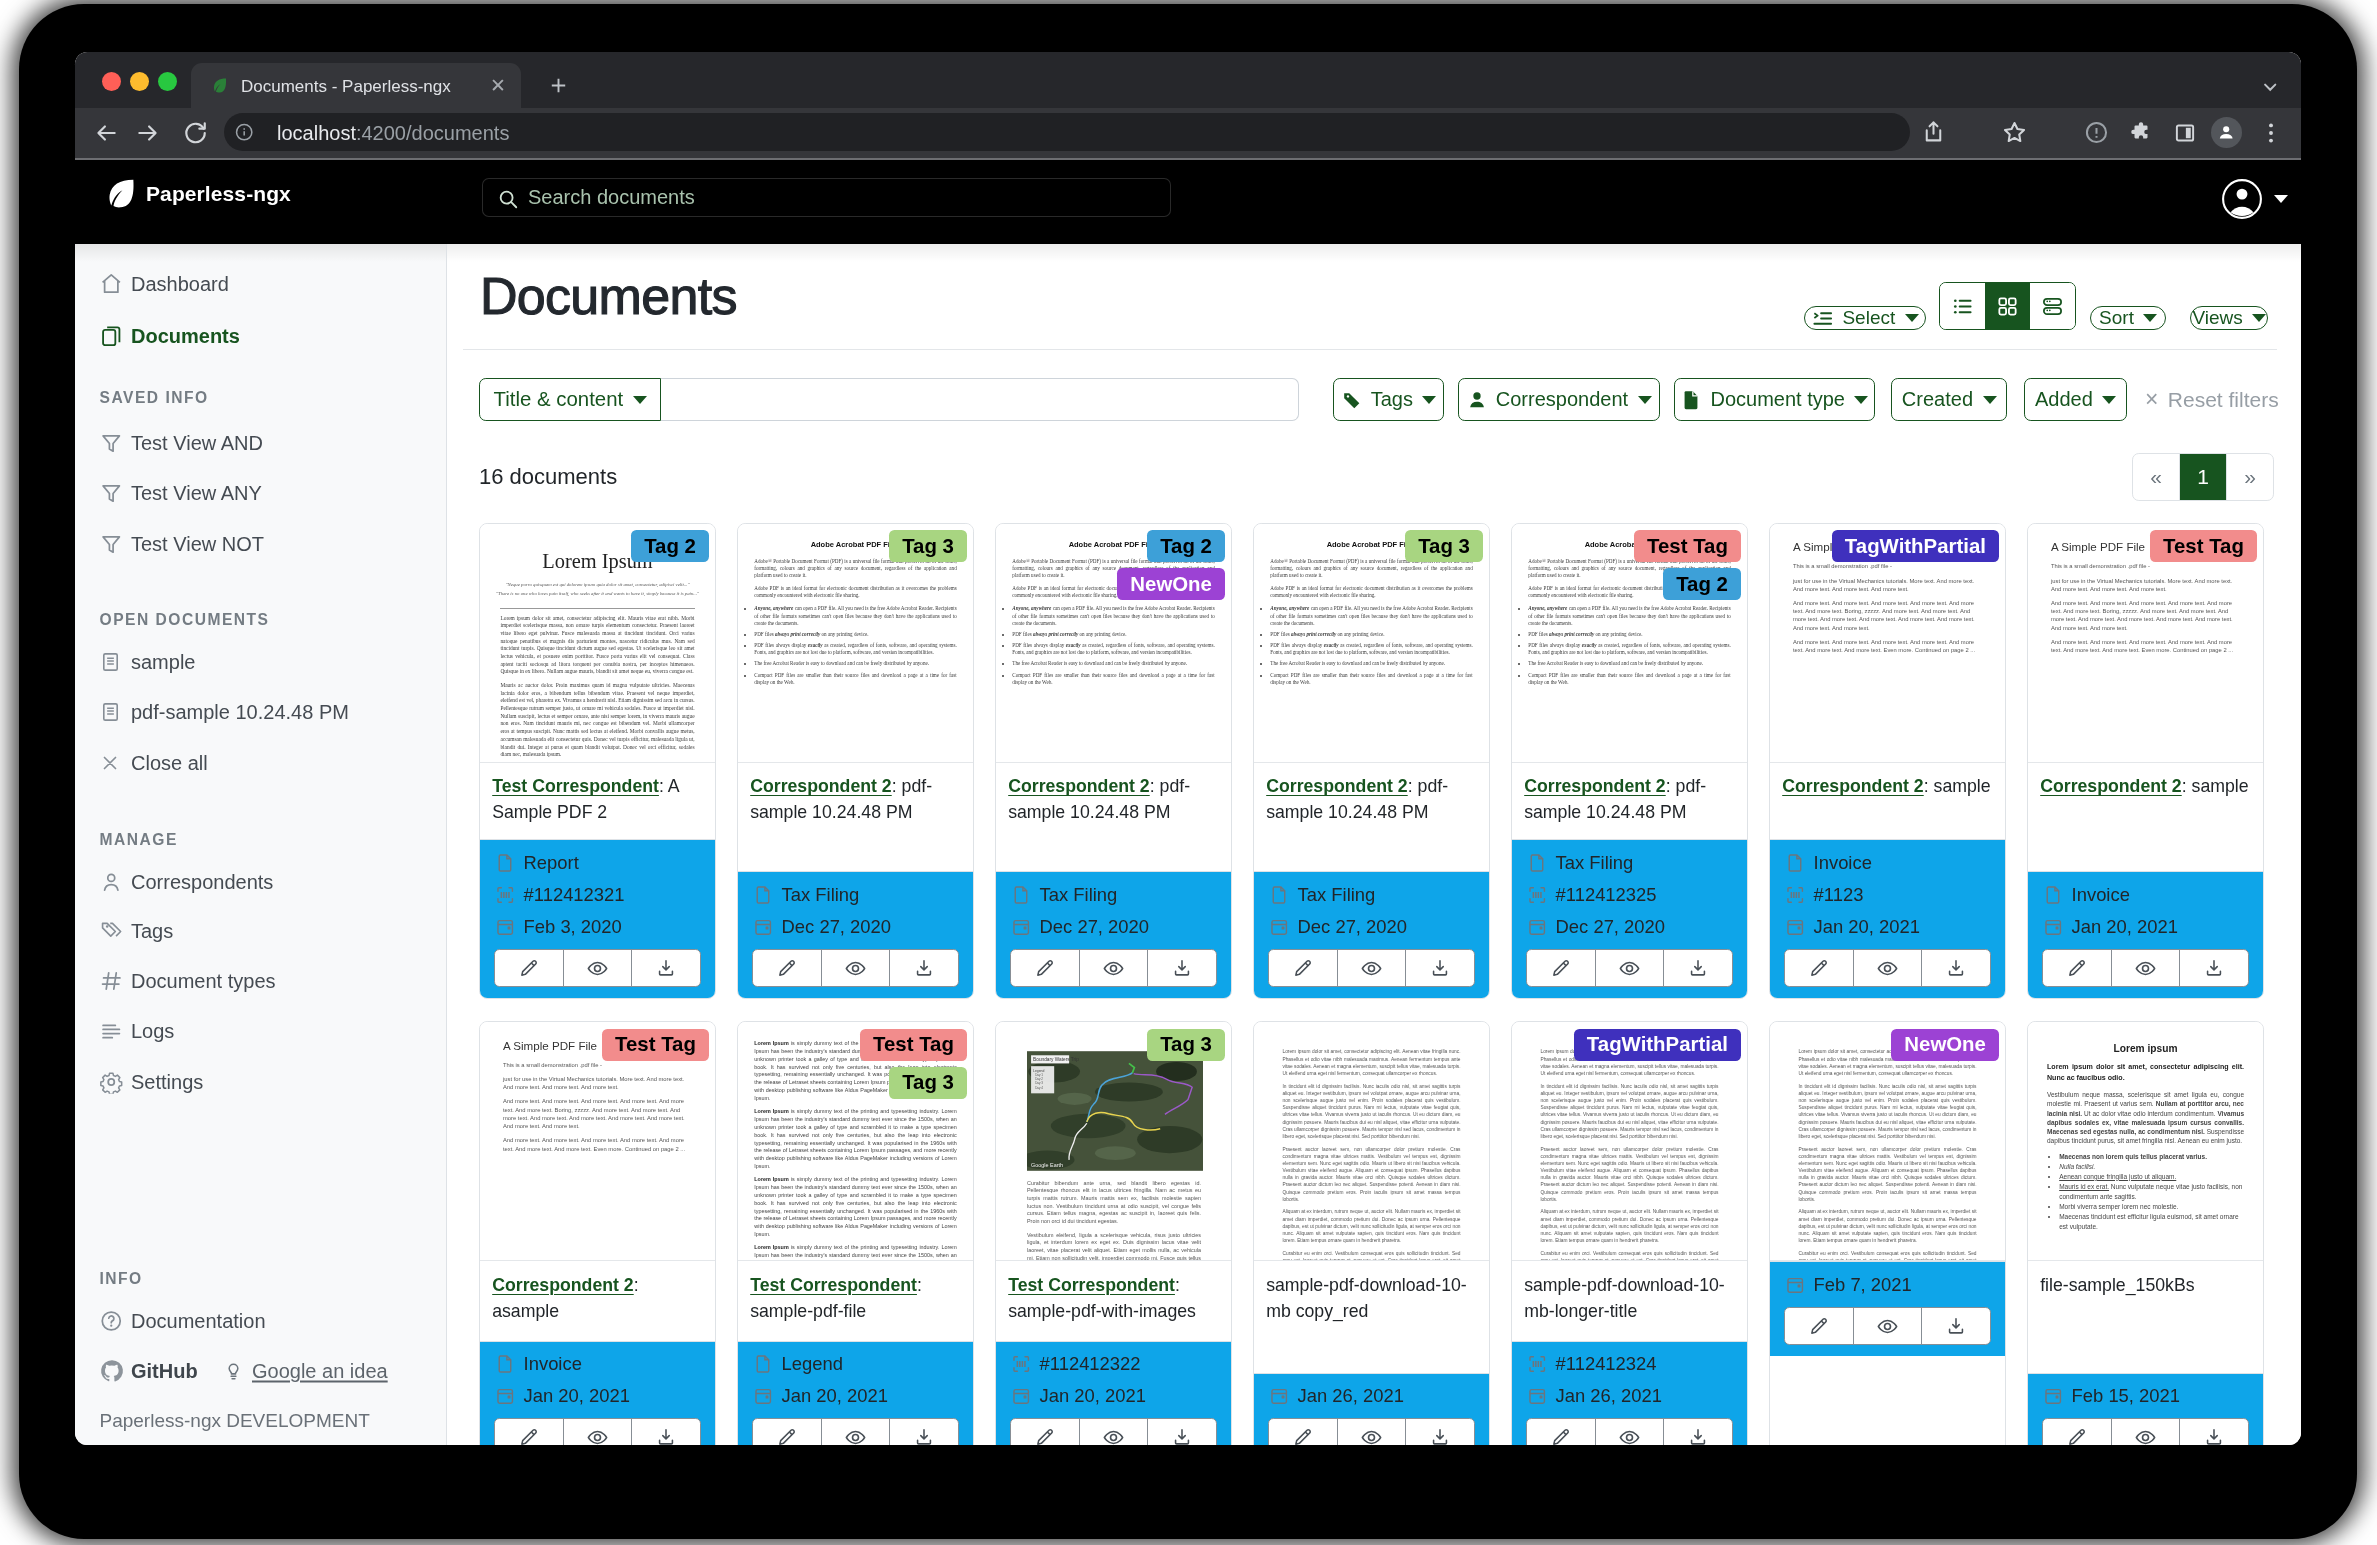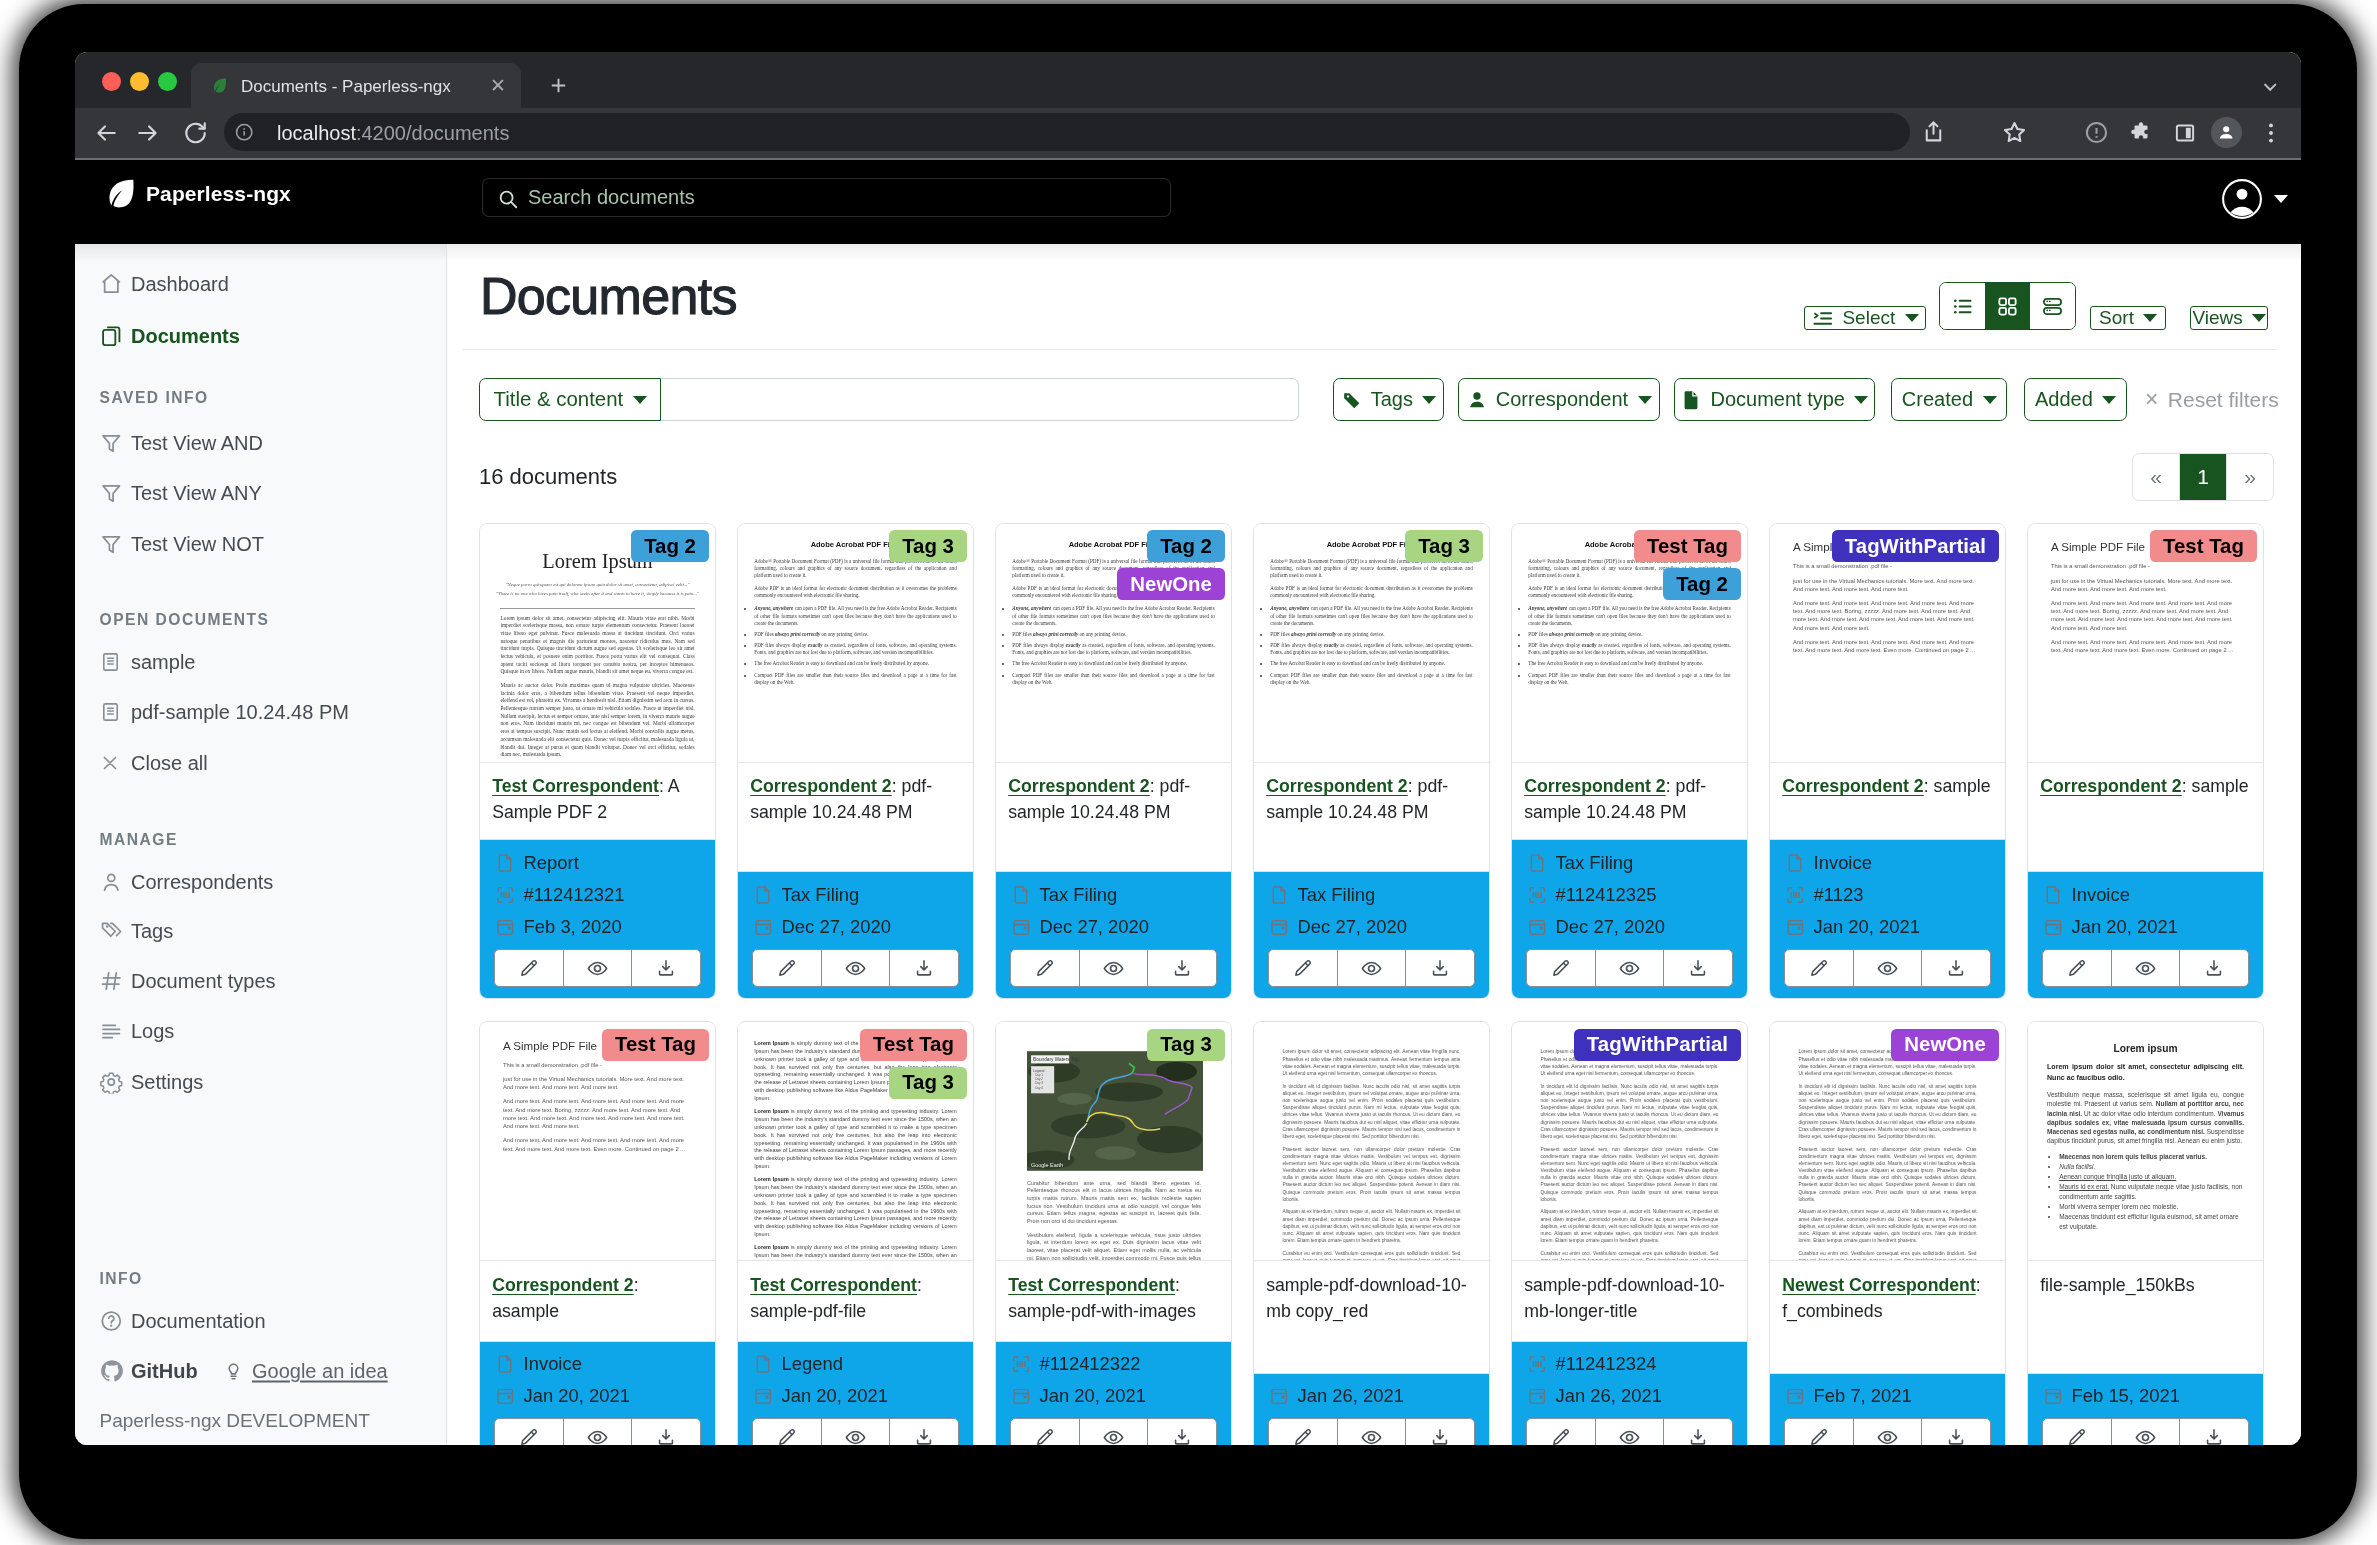--- a/index.html
+++ b/index.html
@@ -37,21 +37,21 @@
 .sitem { position:absolute; left:0; width:100%; height:33px; }
 .sitem svg { position:absolute; left:24px; top:50%; transform:translateY(-50%); }
 .sitem .lbl { position:absolute; left:56px; top:50%; transform:translateY(-50%); font-size:20px; color:#454b52; white-space:nowrap; }
 .sitem.act .lbl { color:#17541f; font-weight:700; }
 .shead { position:absolute; left:24.5px; height:20.4px; font-size:15.6px; font-weight:700; color:#747c83; letter-spacing:1.5px; }
 #main { position:relative; flex:1; background:#fff; overflow:hidden; }
 #main::before { content:""; position:absolute; left:0; top:0; right:0; height:17.7px; background:linear-gradient(#00000012,#0000); z-index:5;}
 #h1 { position:absolute; left:33px; top:26px; font-size:52px; line-height:1; color:#23282e; font-weight:400; letter-spacing:-0.7px; -webkit-text-stroke:1.1px #23282e;}
 #hrule { position:absolute; left:16.3px; width:1814px; top:105px; height:1.4px; background:#e3e6e9; }
 
-.obtn { display:flex; align-items:center; justify-content:center; border:1.4px solid #17541f; color:#17541f; border-radius:3px; font-size:19px; background:#fff; white-space:nowrap;margin-top:24px; }
+.obtn { display:flex; align-items:center; justify-content:center; border:1.4px solid #17541f; color:#17541f; border-radius:12px; font-size:19px; background:#fff; white-space:nowrap;margin-top:24px; }
 #controls { position:absolute; top:38px; left:1357px; height:48px; display:flex; }
 .caret { display:inline-block; width:0; height:0; border-left:7.5px solid transparent; border-right:7.5px solid transparent; border-top:8.8px solid #17541f; margin-left:9.5px; }
 #vtoggle { display:flex; border:1.4px solid #17541f; border-radius:6.8px; overflow:hidden; margin-left:13px; }
 #vtoggle .seg { width:45px; display:flex; align-items:center; justify-content:center; background:#fff; }
 #vtoggle .seg.on { background:#17541f; }
 
 #filters { position:absolute; top:134px; left:32px; height:43px; display:flex; }
 #fgroup { display:flex; width:820px; }
 #fbtn { border:1.4px solid #17541f; color:#17541f; border-radius:6.8px 0 0 6.8px; font-size:20.4px; display:flex; align-items:center; padding:0 13.6px; background:#fff; z-index:2;}
 #finput { flex:1; border:1.4px solid #ced4da; border-left:none; border-radius:0 6.8px 6.8px 0; background:#fff; }
@@ -1067,21 +1067,20 @@
                   <p>Lorem ipsum dolor sit amet, consectetur adipiscing elit. Aenean vitae fringilla nunc. Phasellus et odio vitae nibh malesuada maximus. Aenean fermentum tempus ante vitae sodales. Aenean et magna elementum, suscipit tellus vitae, malesuada turpis. Ut eleifend urna eget nisl fermentum, consequat ullamcorper ex rhoncus.</p>
                   <p>In tincidunt elit id dignissim facilisis. Nunc iaculis odio nisl, sit amet sagittis turpis aliquet eu. Integer vestibulum, ipsum vel volutpat ornare, augue arcu pulvinar urna, non scelerisque augue justo vel enim. Proin sodales placerat quis vestibulum. Suspendisse aliquet tincidunt purus. Nam mi lectus, vulputate vitae feugiat quis, ultrices vitae tellus. Vivamus viverra justo ut iaculis rhoncus. Ut eu dictum diam, eu dignissim posuere. Mauris faucibus dui eu nisl aliquet, vitae efficitur urna vulputate. Cras ullamcorper dignissim posuere. Mauris tempor nisl sed lacus, condimentum in libero eget, scelerisque placerat nisi. Sed porttitor bibendum nisi.</p>
                   <p>Praesent auctor laoreet sem, non ullamcorper dolor pretium molestie. Cras condimentum magna vitae ultrices mattis. Vestibulum vel tempus est, dignissim elementum sem. Nunc eget sagittis odio. Mauris ut libero sit nisi faucibus vehicula. Vestibulum vitae eleifend augue. Aliquam et consequat ipsum. Phasellus dapibus nulla in gravida auctor. Mauris vitae orci nibh. Quisque sodales ultrices dictum. Praesent auctor dictum leo nec aliquet. Suspendisse potenti. Aenean in diam nisi. Quisque commodo pretium eros. Proin iaculis ipsum sit amet massa tempus lobortis.</p>
                   <p>Aliquam at ex interdum, rutrum neque ut, auctor elit. Nullam mauris ex, imperdiet sit amet diam imperdiet, commodo pretium dui. Donec ac ipsum urna. Pellentesque dapibus, est ut pulvinar dictum, velit nunc sollicitudin ligula, at semper eros orci non nunc. Aliquam sit amet vulputate sapien, quis tincidunt eros. Nam quis tincidunt lorem. Etiam tempus ornare quam in hendrerit pharetra.</p>
                   <p>Curabitur eu enim orci. Vestibulum consequat eros quis sollicitudin tincidunt. Sed arcu est, laoreet quis tempor at, posuere et est. Cras tincidunt lacus erat, sit amet aliquam enim consectetur nec. Aenean scelerisque rutrum elit sed lobortis. Morbi malesuada aliquam arcu, ut amet egestas neque aliquam at. Sed dui mi, feugiat a risus sit amet, posuere placerat orci.</p>
                 </div>
               </div>
           <div class="ctags">
                 <span class="tg p">NewOne</span>
               </div>
-          <div class="ctitle"><a>Newest Correspondent</a>: f_combineds</div>
           <div class="cmeta">
             <div class="mrow i-cal">
                   <svg width="20.4" height="20.4" viewBox="0 0 24 24">
                     <rect x="3.5" y="4.5" width="17" height="16" rx="2" stroke="#6c757d" stroke-width="1.7" fill="none"></rect>
                     <path d="M3.5 9h17" stroke="#6c757d" stroke-width="1.7"></path>
                     <rect x="14.8" y="11.5" width="3.4" height="3.4" rx=".6" fill="#6c757d"></rect>
                   </svg>
                   <span>Feb 7, 2021</span>
                 </div>
             <div class="btns">

